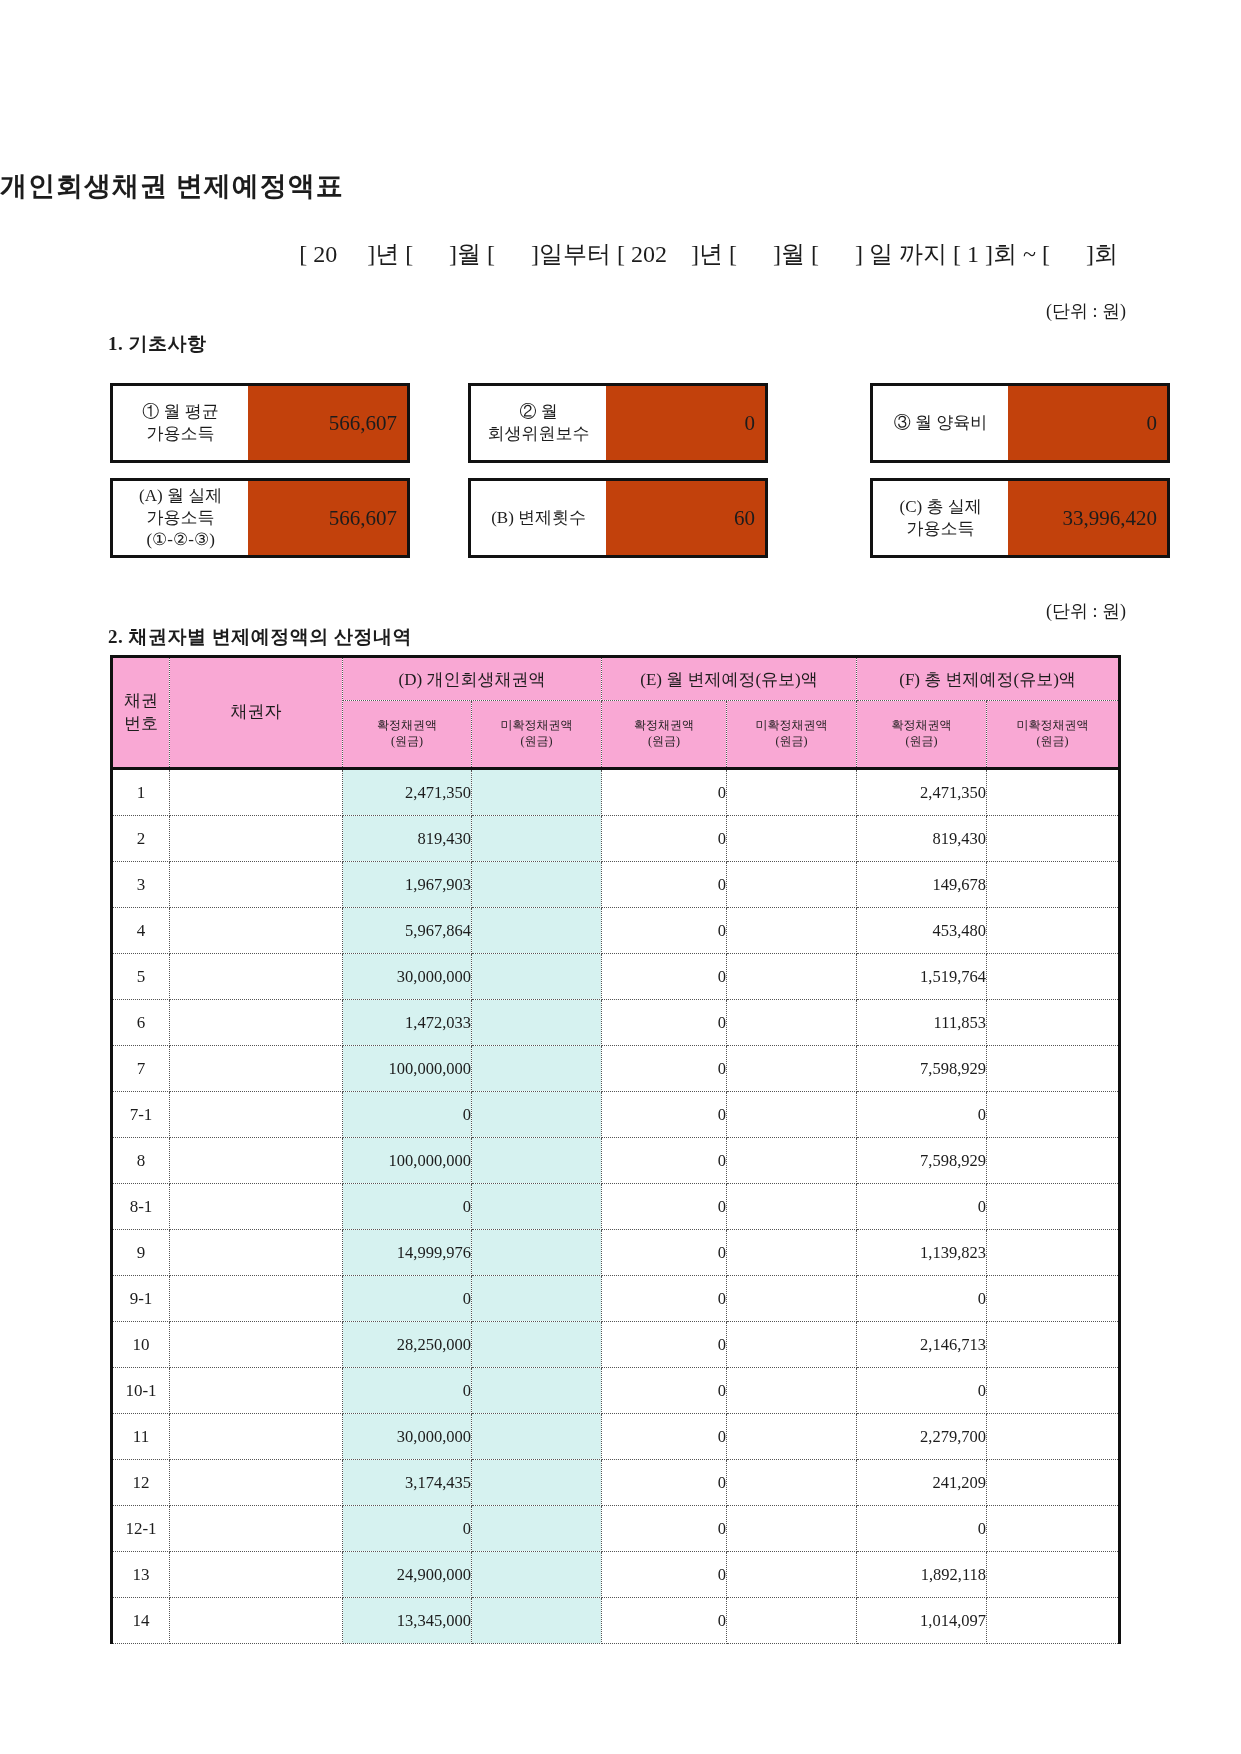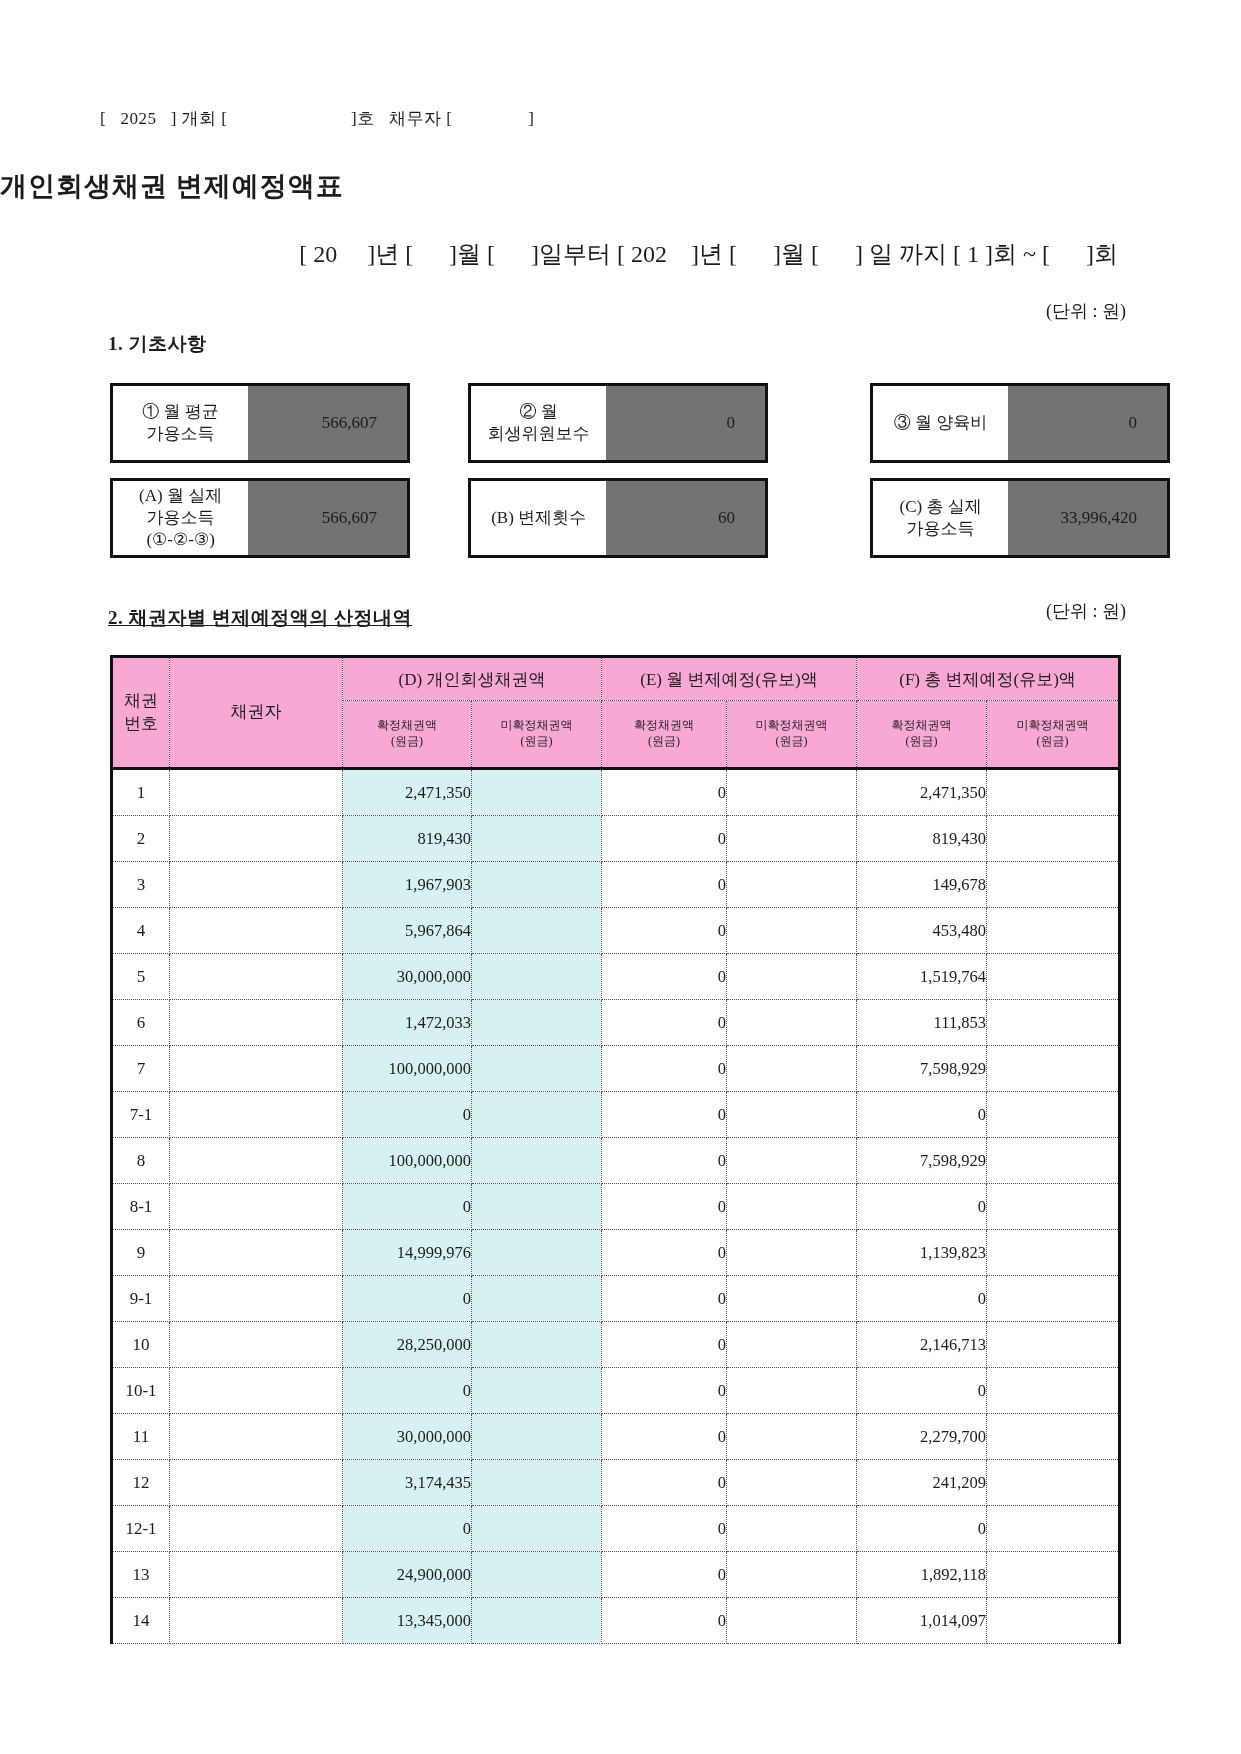--- a/index.html
+++ b/index.html
@@ -55,21 +55,21 @@
   .unit-note.s2 { top: 599px; }
 
   .section-heading {
     position: absolute;
     left: 108px;
     font-size: 19px;
     font-weight: bold;
     letter-spacing: 0.5px;
   }
   .section-heading.s1 { top: 331px; }
-  .section-heading.s2 { top: 605px; text-decoration: underline; }
+  .section-heading.s2 { top: 624px; }
 
   .info-box {
     position: absolute;
     width: 300px;
     height: 80px;
     border: 3px solid #111111;
     box-sizing: border-box;
     display: flex;
     background: #ffffff;
   }
@@ -85,26 +85,26 @@
     align-items: center;
     justify-content: center;
     text-align: center;
     font-size: 17px;
     line-height: 1.28;
     padding: 2px 2px;
     box-sizing: border-box;
   }
   .info-box .value {
     flex: 1 1 auto;
-    background: #737373;
+    background: #c2410c;
     display: flex;
     align-items: center;
     justify-content: flex-end;
-    padding-right: 30px;
-    font-size: 17px;
+    padding-right: 10px;
+    font-size: 21px;
     box-sizing: border-box;
   }
 
   .repay-table-wrap {
     position: absolute;
     left: 110px;
     top: 655px;
   }
   table.repay {
     border-collapse: collapse;
@@ -139,21 +139,20 @@
     font-size: 16.5px;
   }
   td.cyan { background: #d6f2f0; }
   th.hdr-no, th.hdr-creditor { font-size: 16px; line-height: 1.3; }
 </style>
 </head>
 <body>
 
 <div class="page">
 
-  <div class="case-header pre">[   2025   ] 개회 [                          ]호   채무자 [                ]</div>
 
   <div class="doc-title">개인회생채권 변제예정액표</div>
 
   <div class="period-line pre">[ 20     ]년 [      ]월 [      ]일부터 [ 202    ]년 [      ]월 [      ] 일 까지 [ 1 ]회 ~ [      ]회</div>
 
   <div class="unit-note s1">(단위 : 원)</div>
   <div class="section-heading s1">1. 기초사항</div>
 
   <div class="info-box row1 c1">
     <div class="label prel">① 월 평균

